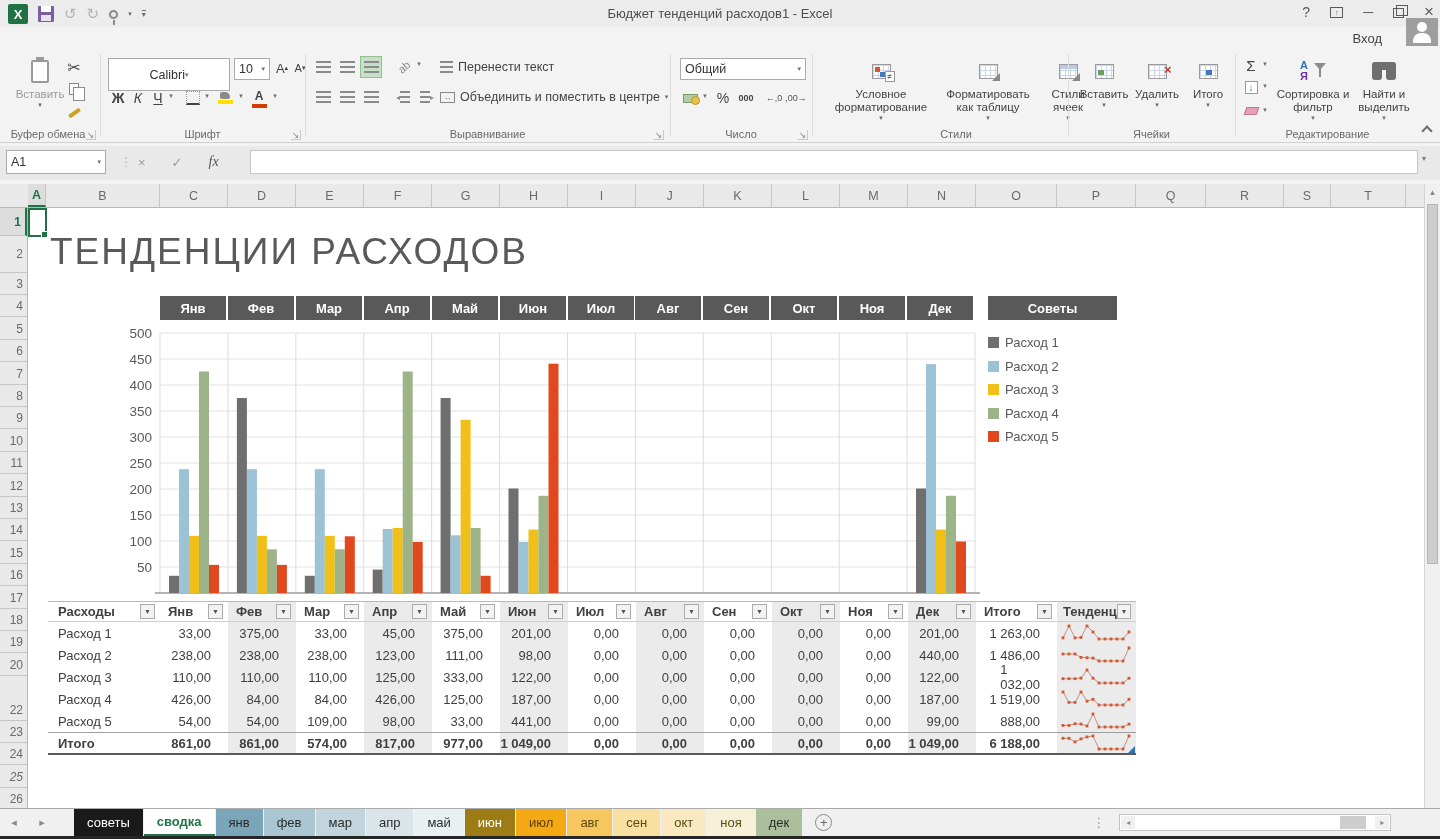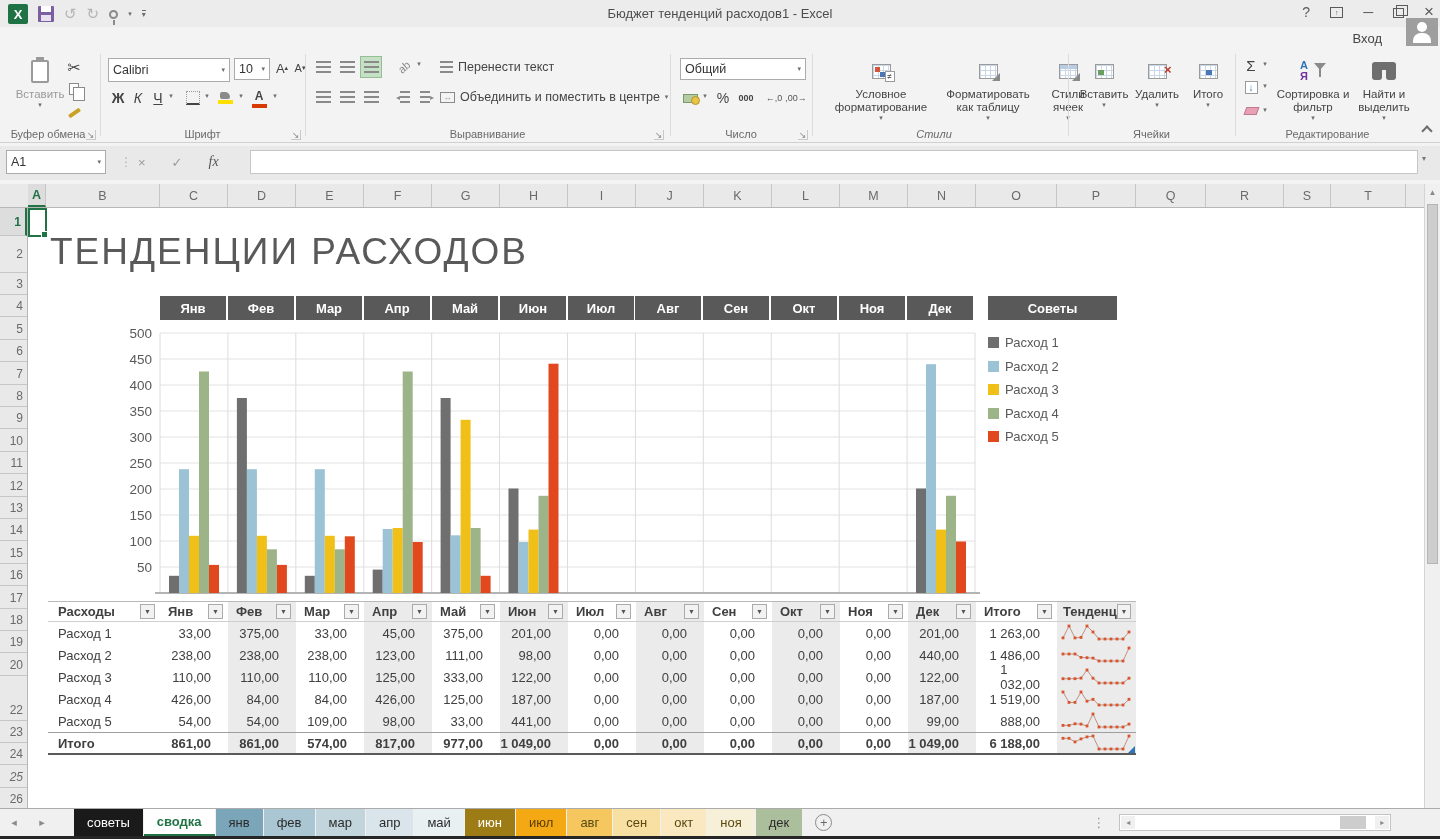--- a/index.html
+++ b/index.html
@@ -168,21 +168,21 @@
     <div class="sbtn" style="left:62px;top:30px;width:24px;height:18px;">
         <span class="copyic"></span>
       </div>
     <div class="sbtn" style="left:62px;top:54px;width:24px;height:18px;">
         <span class="brushic"></span>
       </div>
     <div class="grplabel" style="left:0;width:96px;">Буфер обмена</div>
     <div class="launcher" style="left:86px;">↘</div>
     <div class="gsep" style="left:100px;"></div>
 
-    <div class="inputbox" style="left:108px;top:8px;width:122px;height:24px;">
+    <div class="inputbox" style="left:108px;top:8px;width:122px;height:33px;justify-content:center;">
         <span>Calibri</span>
         <span class="dd">▾</span>
       </div>
     <div class="inputbox" style="left:234px;top:8px;width:36px;height:22px;">
         <span>10</span>
         <span class="dd">▾</span>
       </div>
     <div class="sbtn" style="left:274px;top:8px;width:16px;height:20px;font-size:13px;">A<span style="font-size:7px;vertical-align:top;">▴</span></div>
     <div class="sbtn" style="left:292px;top:8px;width:16px;height:20px;font-size:11px;">A<span style="font-size:7px;vertical-align:top;">▾</span></div>
     <div class="sbtn" style="left:110px;top:38px;width:16px;height:20px;font-weight:bold;font-size:14px;">Ж</div>
@@ -293,21 +293,21 @@
     <div class="bigbtn" style="left:1040px;width:56px;">
       <span class="ic">
           <span class="gridic">
             <span style="position:absolute;left:0;top:0;width:100%;height:4px;background:#b8cce4;"></span>
             <span class="brtri"></span>
           </span>
         </span>
       <span>Стили ячеек</span>
         <span class="dd">▾</span>
     </div>
-    <div class="grplabel" style="left:806px;width:256px;font-style:italic;">Стили</div>
+    <div class="grplabel" style="left:828px;width:256px;">Стили</div>
     <div class="gsep" style="left:1068px;"></div>
 
     <div class="bigbtn" style="left:1078px;width:52px;">
       <span class="ic">
           <span class="gridic">
             <span class="bluecell" style="background:#6a9e5f;left:2px;"></span>
           </span>
         </span>
       <span>Вставить</span>
         <span class="dd">▾</span>

